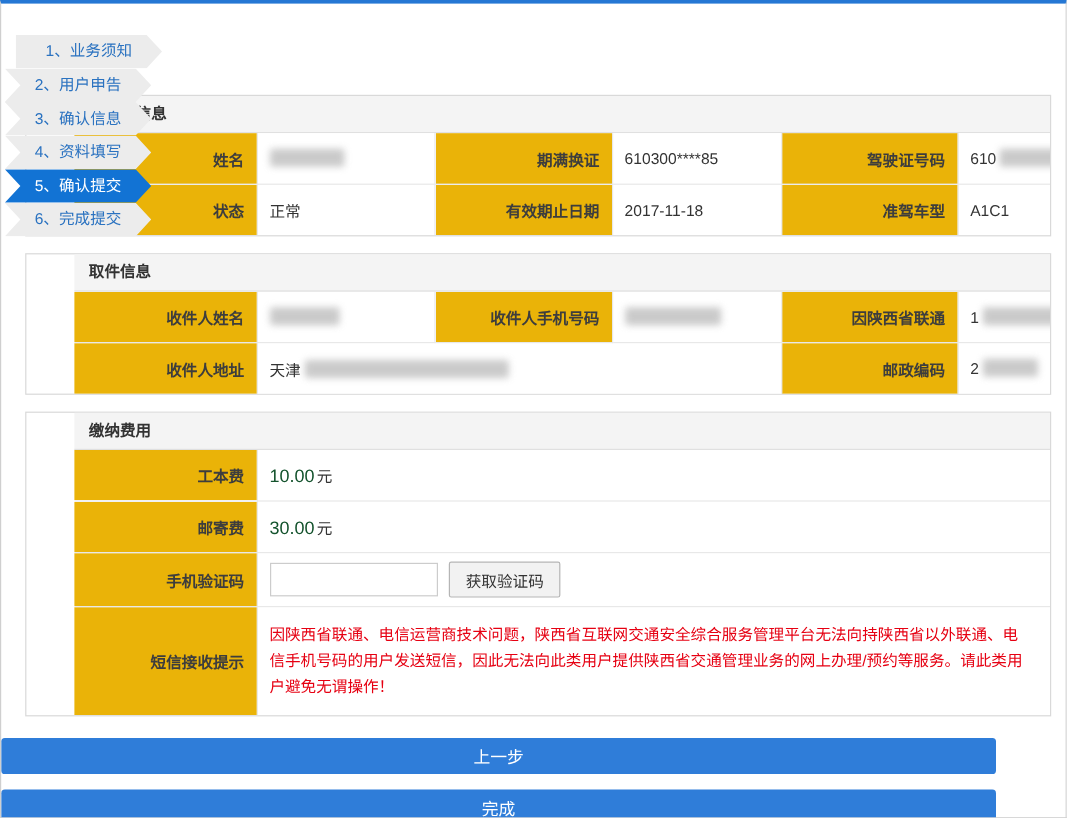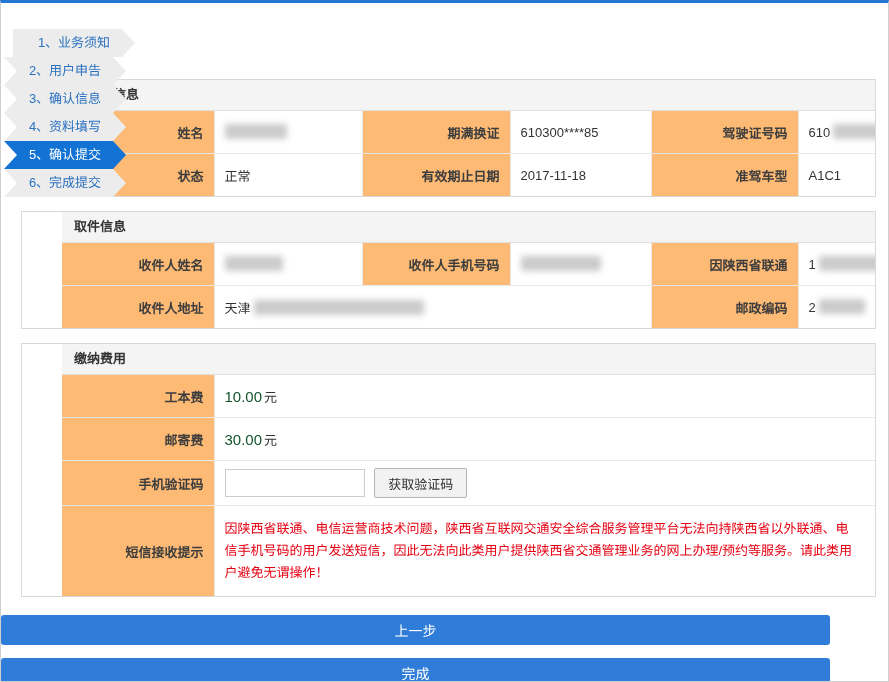--- a/index.html
+++ b/index.html
@@ -32,21 +32,21 @@
   
   .section{margin:22px 12px 0 20px;border:1px solid #d9d9d9;padding-left:40px;}
   .section + .section{margin-top:14px;}
   .sec-title{background:#f4f4f4;border-bottom:1px solid #e0e0e0;padding:0 12px;height:30px;
     line-height:30px;font-size:13px;font-weight:bold;color:#333;}
   table{width:100%;border-collapse:collapse;table-layout:fixed;}
   td{border-bottom:1px solid #e8e8e8;border-right:1px solid #e8e8e8;height:42px;font-size:13px;
     color:#333;padding:0 10px;background:#fff;overflow:hidden;white-space:nowrap;}
   tr:last-child td{border-bottom:none;}
   td:last-child{border-right:none;}
-  td.lbl{background:#fdba74;text-align:right;font-weight:bold;color:#3d3d3d;}
+  td.lbl{background:#eab308;text-align:right;font-weight:bold;color:#3d3d3d;}
   
   .redact{display:inline-block;height:15px;border-radius:2px;background:#b9b9b9;filter:blur(3px);
     opacity:.75;vertical-align:-2px;margin-left:3px;}
   
   .fee-num{color:#14532d;font-size:15px;font-weight:normal;}
   .fee-unit{color:#333;font-size:13px;margin-left:2px;}
   td.input-cell{height:auto;padding:7px 10px;}
   .code-input{width:140px;height:28px;box-sizing:border-box;border:1px solid #ccc;padding:0 6px;
     font-size:13px;font-family:inherit;vertical-align:middle;}
   .get-code{height:30px;padding:0 13px;margin-left:6px;background:#f2f2f2;border:1px solid #b5b5b5;

